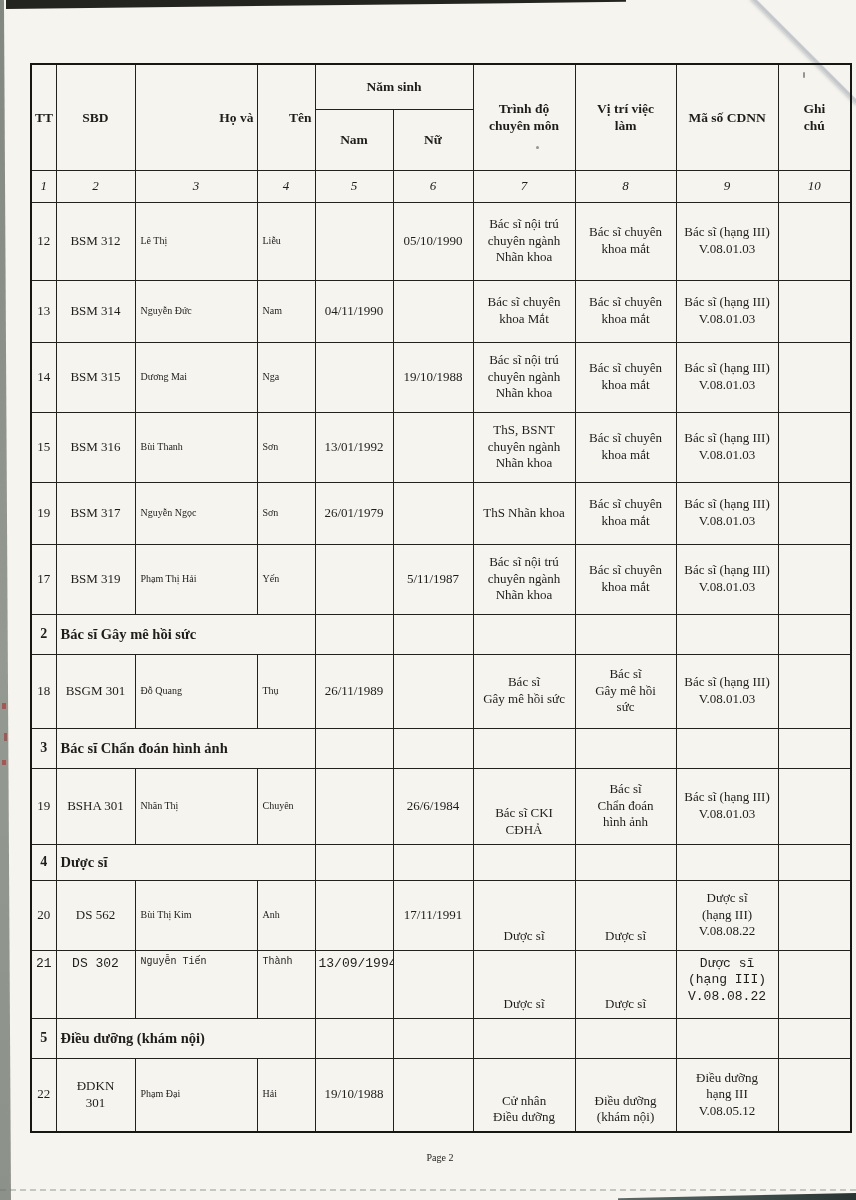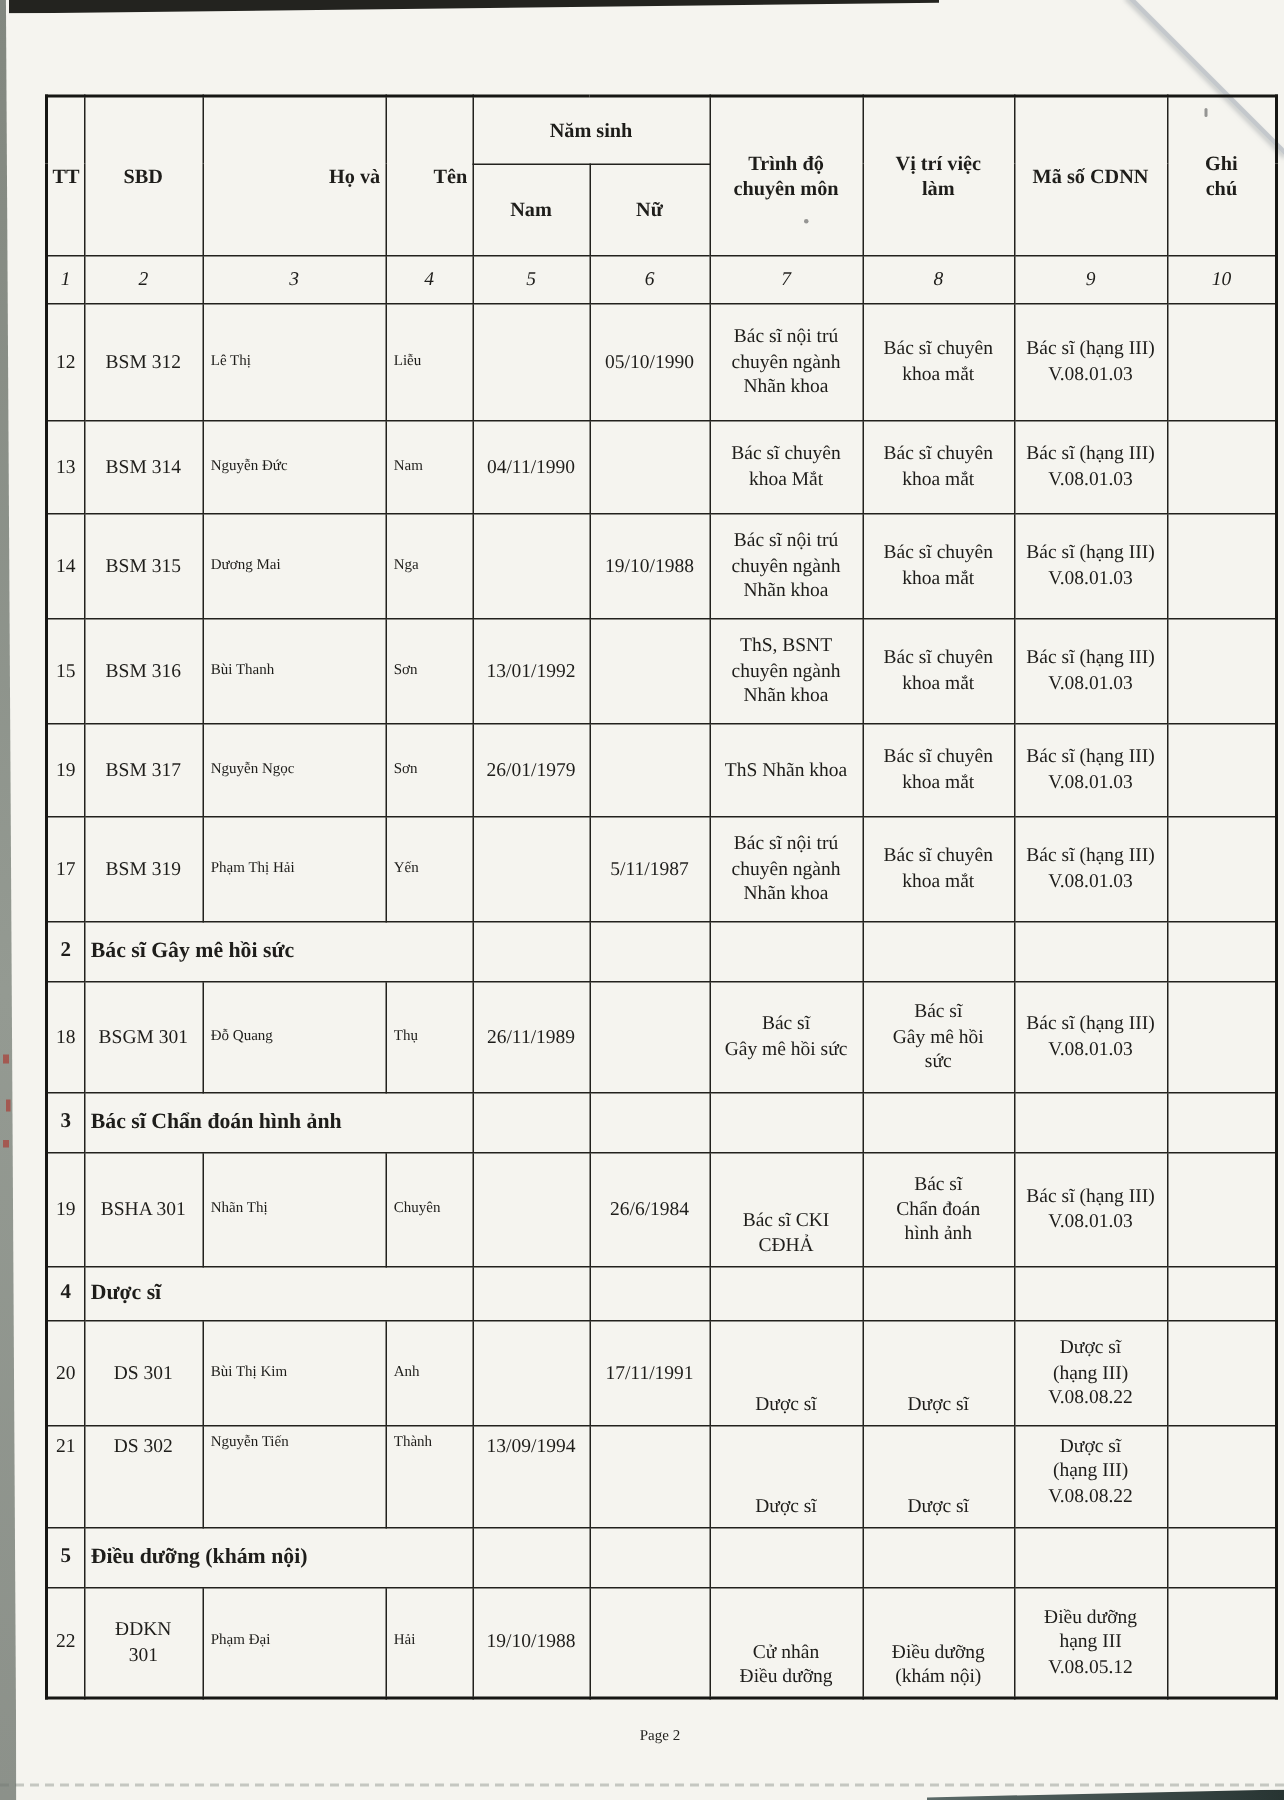--- a/index.html
+++ b/index.html
@@ -57,21 +57,21 @@
   thead th{font-weight:bold;font-size:13.5px;margin-top:32px;}
   thead tr.hdr-top{height:45px;}
   thead tr.hdr-sub{height:61px;}
   tr.num-row td{font-style:italic;font-size:13px;height:27px;}
   .hdr-left{text-align:right;padding-left:4px;}
   .cell-left{text-align:left;padding-left:5px;}
   .name-cell{font-size:10px;}
   td.section-title{font-weight:bold;font-size:14.5px;text-align:left;padding-left:4px;}
   td.section-num{font-weight:bold;font-size:14px;}
   td.va-bottom{vertical-align:bottom;padding-bottom:5px;}
-  tr.va-top td:not(.va-bottom){vertical-align:top;padding-top:5px;}
+  tr.va-top td:not(.va-bottom){vertical-align:top;padding-top:5px;font-family:Liberation Mono, monospace;}
 
   .page-footer{
     position:absolute;left:30px;top:1152px;width:820px;
     text-align:center;font-size:10px;color:#24231f;
   }
 </style>
 </head>
 <body>
 
 <div class="scan-top-bar"></div>
@@ -281,21 +281,21 @@
         <td class="section-title" colspan="3">Dược sĩ</td>
         <td></td>
         <td></td>
         <td></td>
         <td></td>
         <td></td>
         <td></td>
       </tr>
       <tr style="height: 70px;">
         <td>20</td>
-        <td>DS 301</td>
+        <td>DS 562</td>
         <td class="cell-left name-cell">Bùi Thị Kim</td>
         <td class="cell-left name-cell">Anh</td>
         <td></td>
         <td>17/11/1991</td>
         <td class="va-bottom">Dược sĩ</td>
         <td class="va-bottom">Dược sĩ</td>
         <td>Dược sĩ
 (hạng III)
 V.08.08.22</td>
         <td></td>

